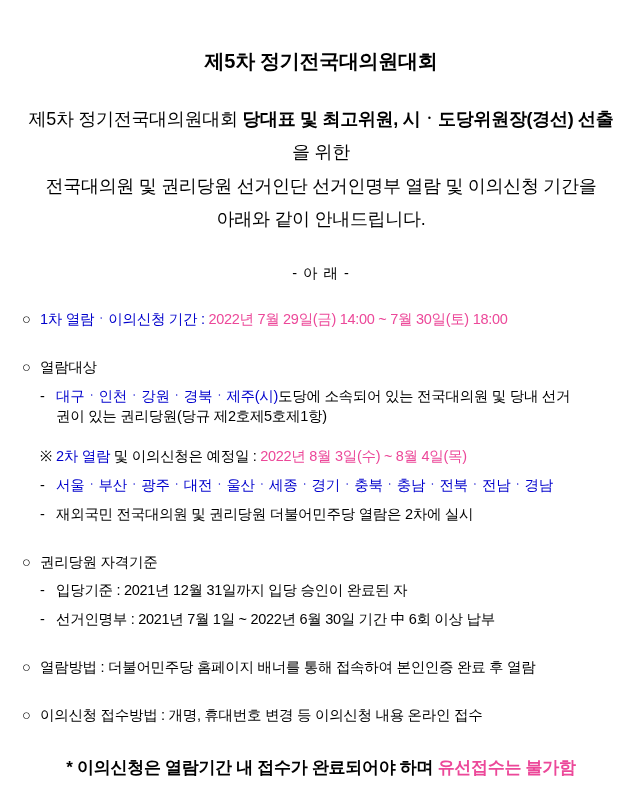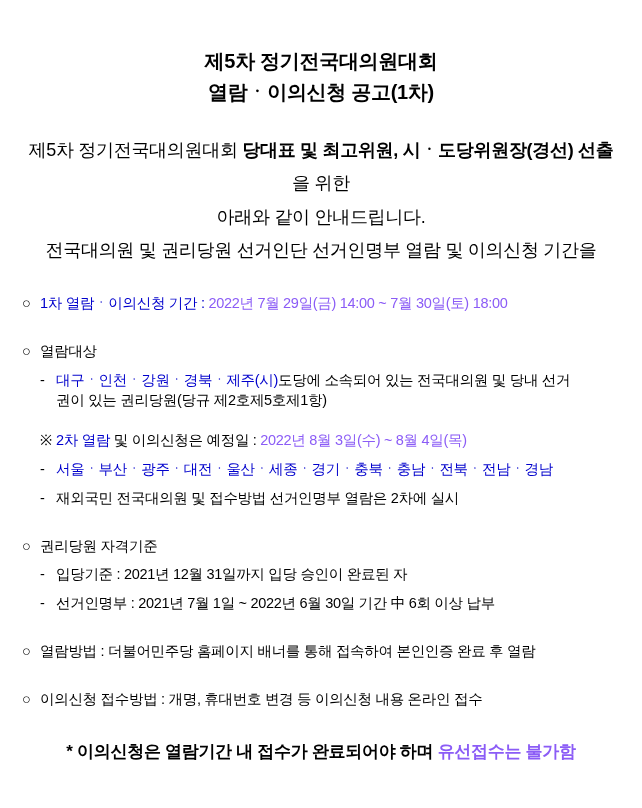--- a/index.html
+++ b/index.html
@@ -69,21 +69,21 @@
     text-align: left;
   }
   .rowtext {
     flex: 1 1 auto;
   }
   .g1 { margin-top: 0px; }
   .gap-lg { margin-top: 26px; }
   .gap-md { margin-top: 20px; }
   .gap-sm { margin-top: 7px; }
   .bold { font-weight: normal; }
-  .red { color: #8b5cf6; }
+  .red { color: #ec4899; }
   .blue { color: #0000cc; }
   .sub-indent {
     padding-left: 18px;
   }
   .hang {
     padding-left: 16px;
     text-indent: 0;
   }
   .footnote {
     margin-top: 30px;
@@ -93,31 +93,31 @@
     letter-spacing: -0.3px;
   }
 </style>
 </head>
 <body>
 
 <div class="page">
 
   <div class="title-block">
     <div class="title-line">제5차 정기전국대의원대회</div>
-    <div class="title-line">열람ㆍ이의신청 공고(1차)</div>
   </div>
 
   <div class="intro">
     <div>
       <span>제5차 정기전국대의원대회 </span><span class="b">당대표 및 최고위원, 시ㆍ도당위원장(경선) 선출</span><span>을 위한</span>
     </div>
+    <div>전국대의원 및 권리당원 선거인단 선거인명부 열람 및 이의신청 기간을</div>
     <div>아래와 같이 안내드립니다.</div>
-    <div>전국대의원 및 권리당원 선거인단 선거인명부 열람 및 이의신청 기간을</div>
   </div>
 
+  <div class="center-marker">- 아 래 -</div>
 
   <div class="body-block">
 
     <div class="row g1">
       <span class="bullet">○</span>
       <span class="rowtext">
         <span class="bold blue">1차 열람ㆍ이의신청 기간 : </span><span class="bold red">2022년 7월 29일(금) 14:00 ~ 7월 30일(토) 18:00</span>
       </span>
     </div>
 
@@ -142,21 +142,21 @@
         </span>
       </div>
 
       <div class="row gap-sm">
         <span class="bullet-dash">-</span>
         <span class="rowtext blue bold">서울ㆍ부산ㆍ광주ㆍ대전ㆍ울산ㆍ세종ㆍ경기ㆍ충북ㆍ충남ㆍ전북ㆍ전남ㆍ경남</span>
       </div>
 
       <div class="row gap-sm">
         <span class="bullet-dash">-</span>
-        <span class="rowtext">재외국민 전국대의원 및 접수방법 선거인명부 열람은 2차에 실시</span>
+        <span class="rowtext">재외국민 전국대의원 및 권리당원 더불어민주당 열람은 2차에 실시</span>
       </div>
     </div>
 
     <div class="row gap-lg">
       <span class="bullet">○</span>
       <span class="rowtext">권리당원 자격기준</span>
     </div>
     <div class="sub-indent gap-sm">
       <div class="row">
         <span class="bullet-dash">-</span>

